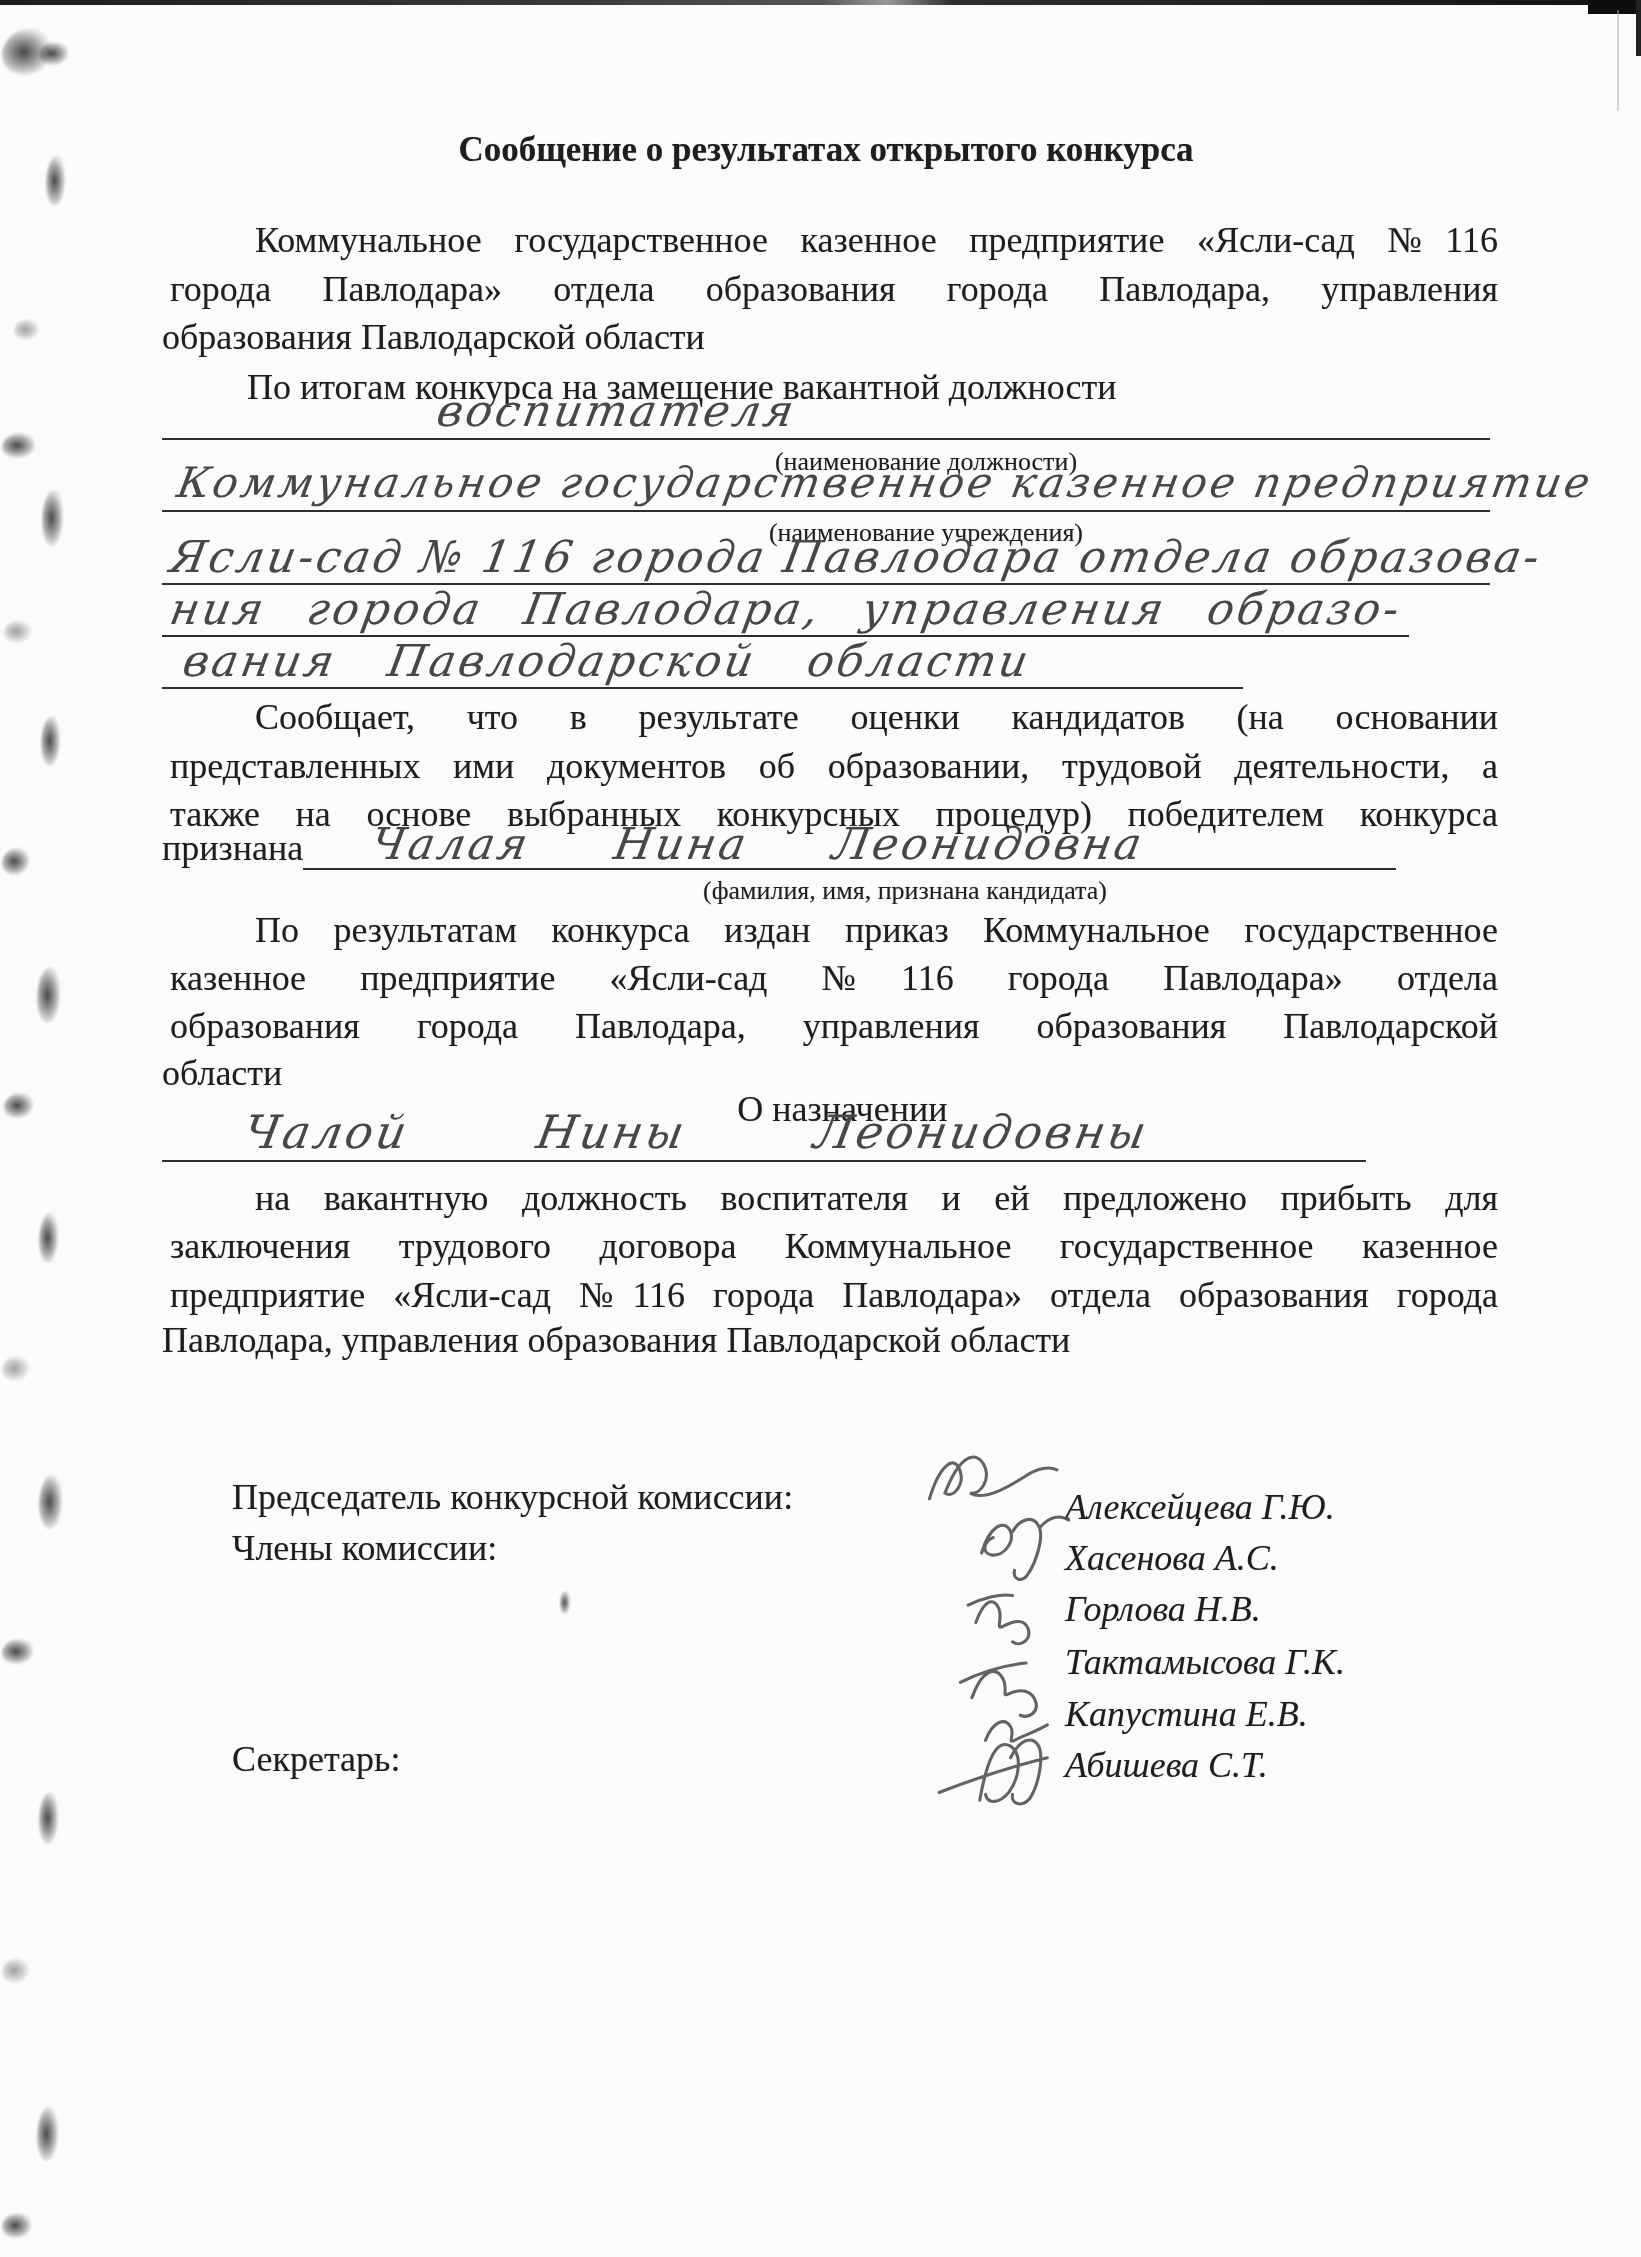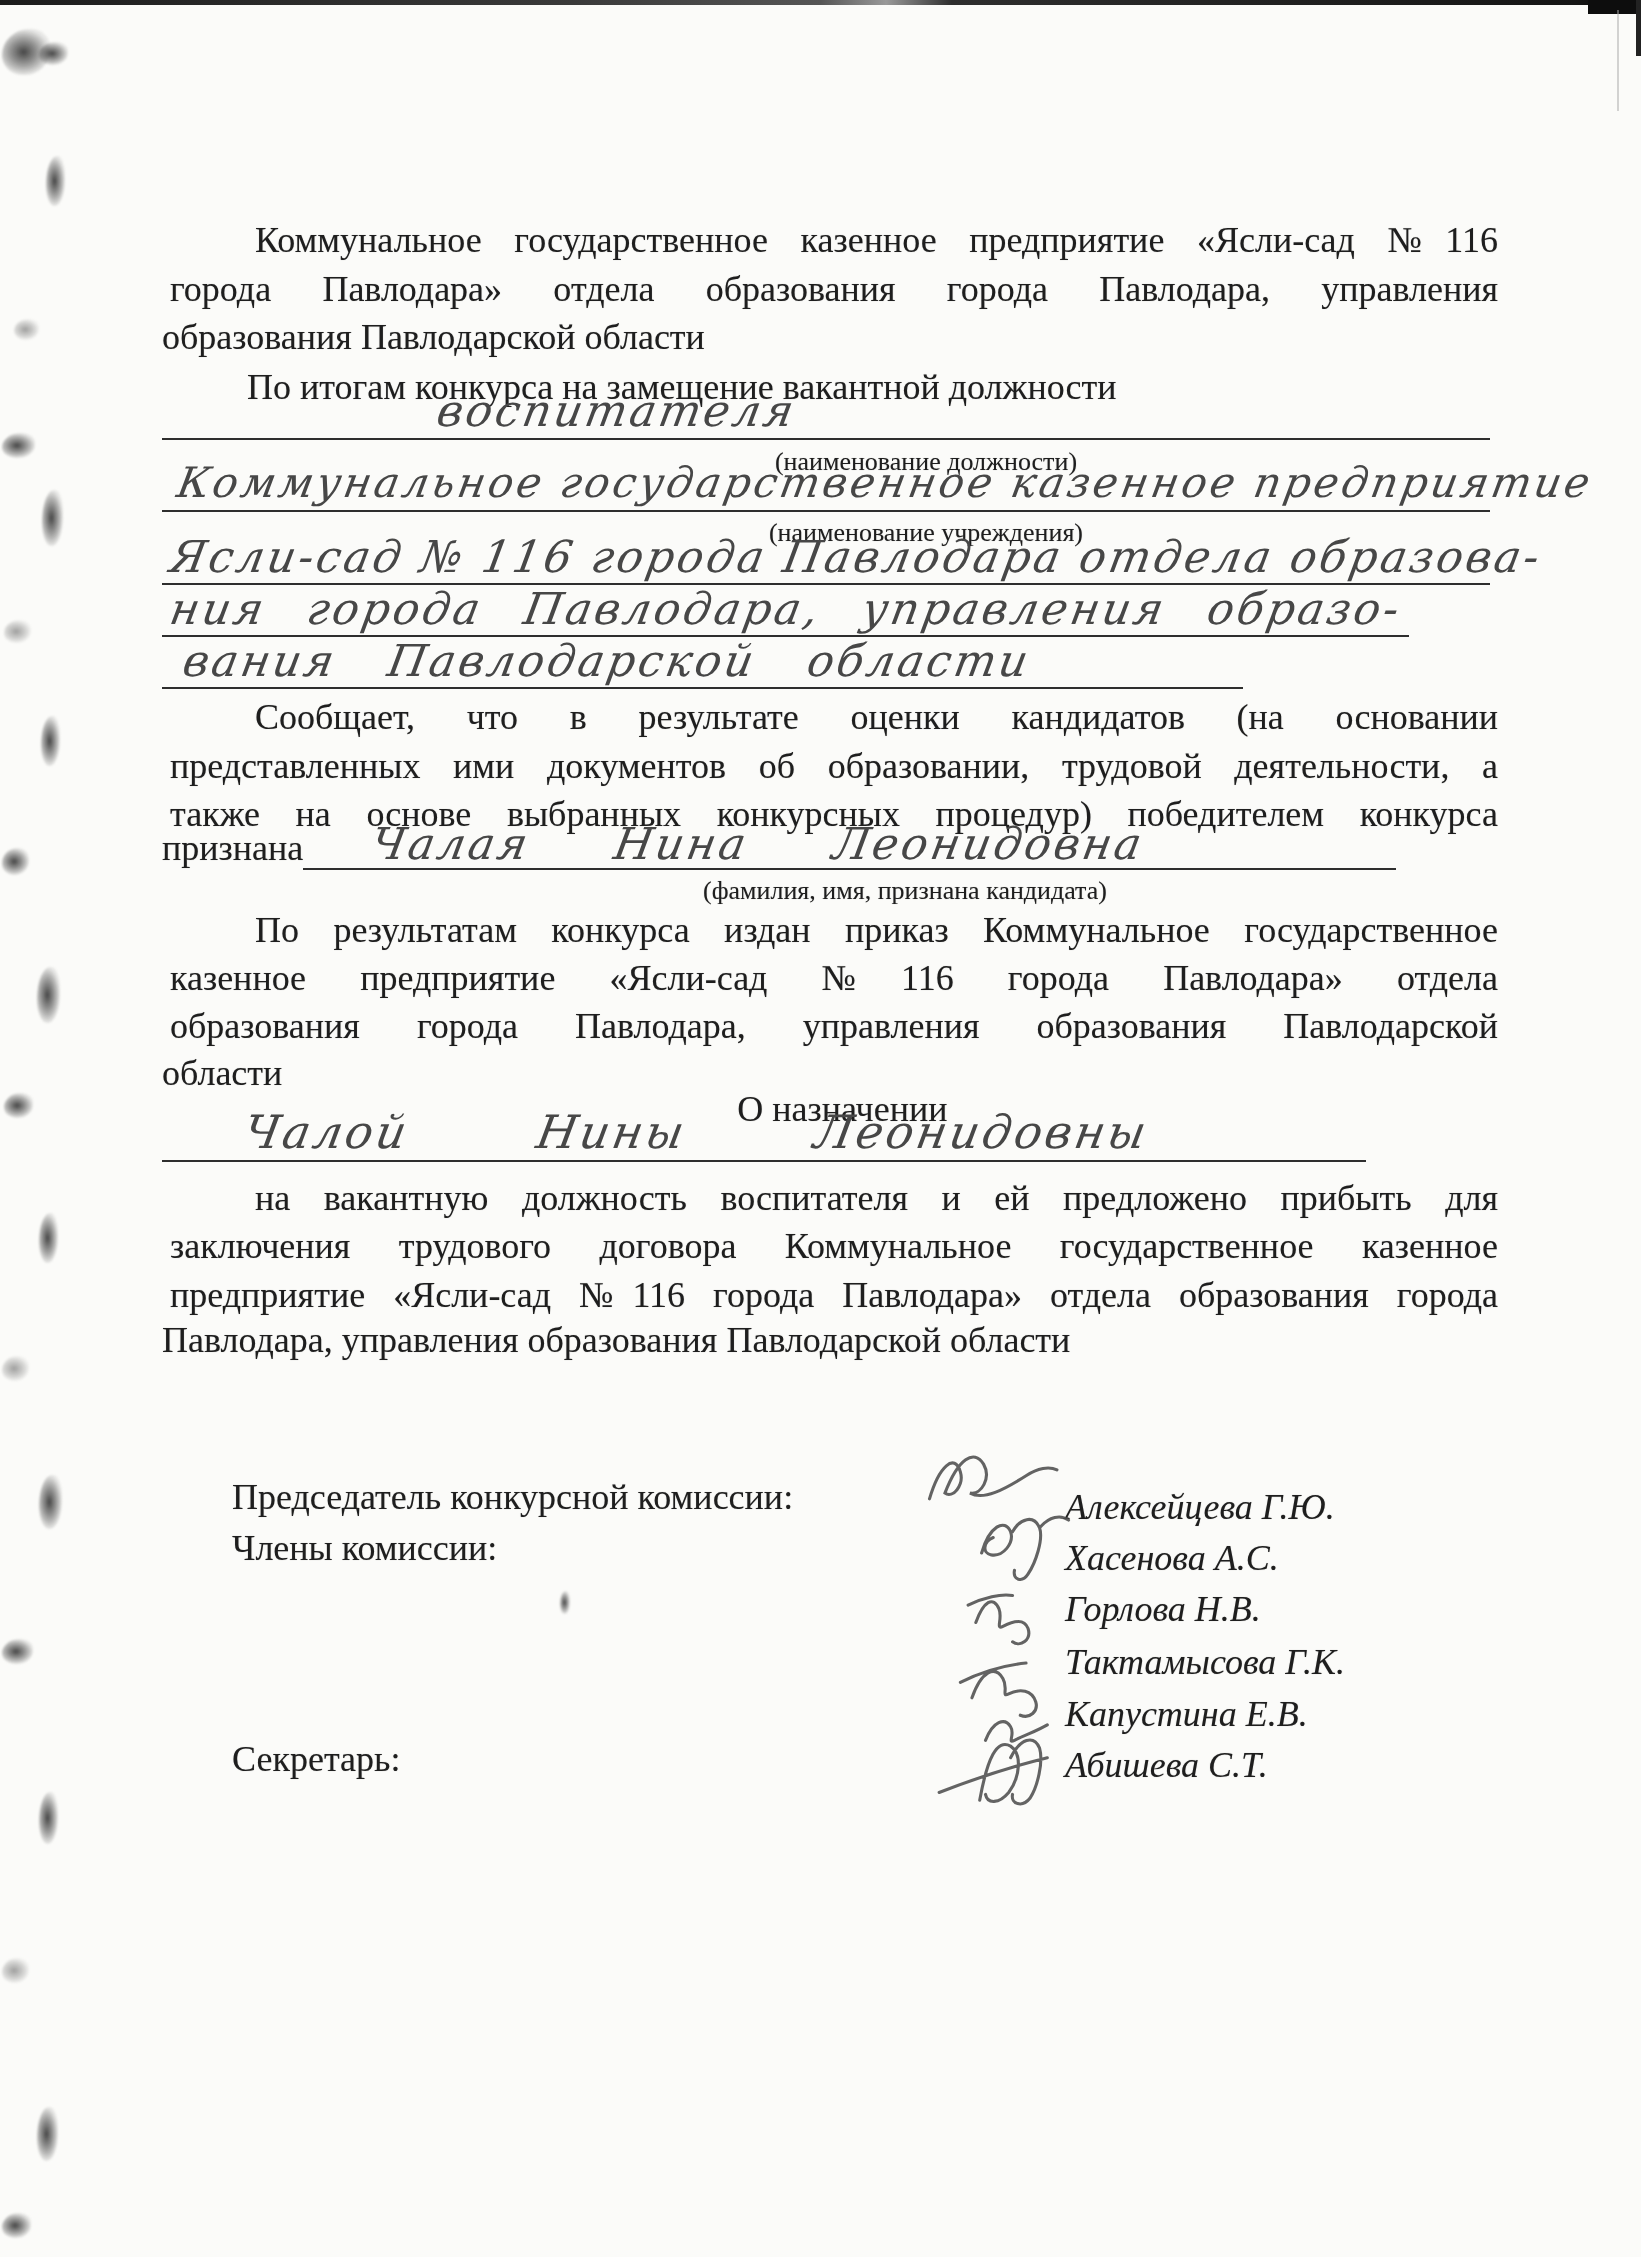--- a/index.html
+++ b/index.html
@@ -72,20 +72,21 @@
   <div class="blot" style="top:1213px;left:39px;width:19.3px;height:50px"></div>
   <div class="blot faint" style="top:1356px;left:1.9px;width:27px;height:25px"></div>
   <div class="blot" style="top:1475px;left:39px;width:23px;height:54px"></div>
   <div class="blot" style="top:1639px;left:1.9px;width:31px;height:25px"></div>
   <div class="blot" style="top:1792px;left:39px;width:19.3px;height:52px"></div>
   <div class="blot faint" style="top:1958px;left:1.9px;width:27px;height:25px"></div>
   <div class="blot" style="top:2107px;left:37px;width:21px;height:54px"></div>
   <div class="blot" style="top:2213px;left:1.9px;width:29px;height:25px"></div>
   <div class="blot" style="top:1591px;left:560px;width:9.7px;height:23px"></div>
 
+  <div class="t" style="top:126px;text-align:center;font-weight:bold;font-size:35px">Сообщение о результатах открытого конкурса</div>
 
   <div class="t jl ind" style="top:216px">Коммунальное государственное казенное предприятие «Ясли-сад №116</div>
   <div class="t jl" style="top:265px">города Павлодара» отдела образования города Павлодара, управления</div>
   <div class="t" style="top:313px">образования Павлодарской области</div>
 
   <div class="t ind" style="top:363px">По итогам конкурса на замещение вакантной должности</div>
 
   <div class="t blank hw" style="top:390px;height:50px;line-height:50px;font-size:44px;padding-left:275px">
     <span class="hw-inner">воспитателя</span>
   </div>

